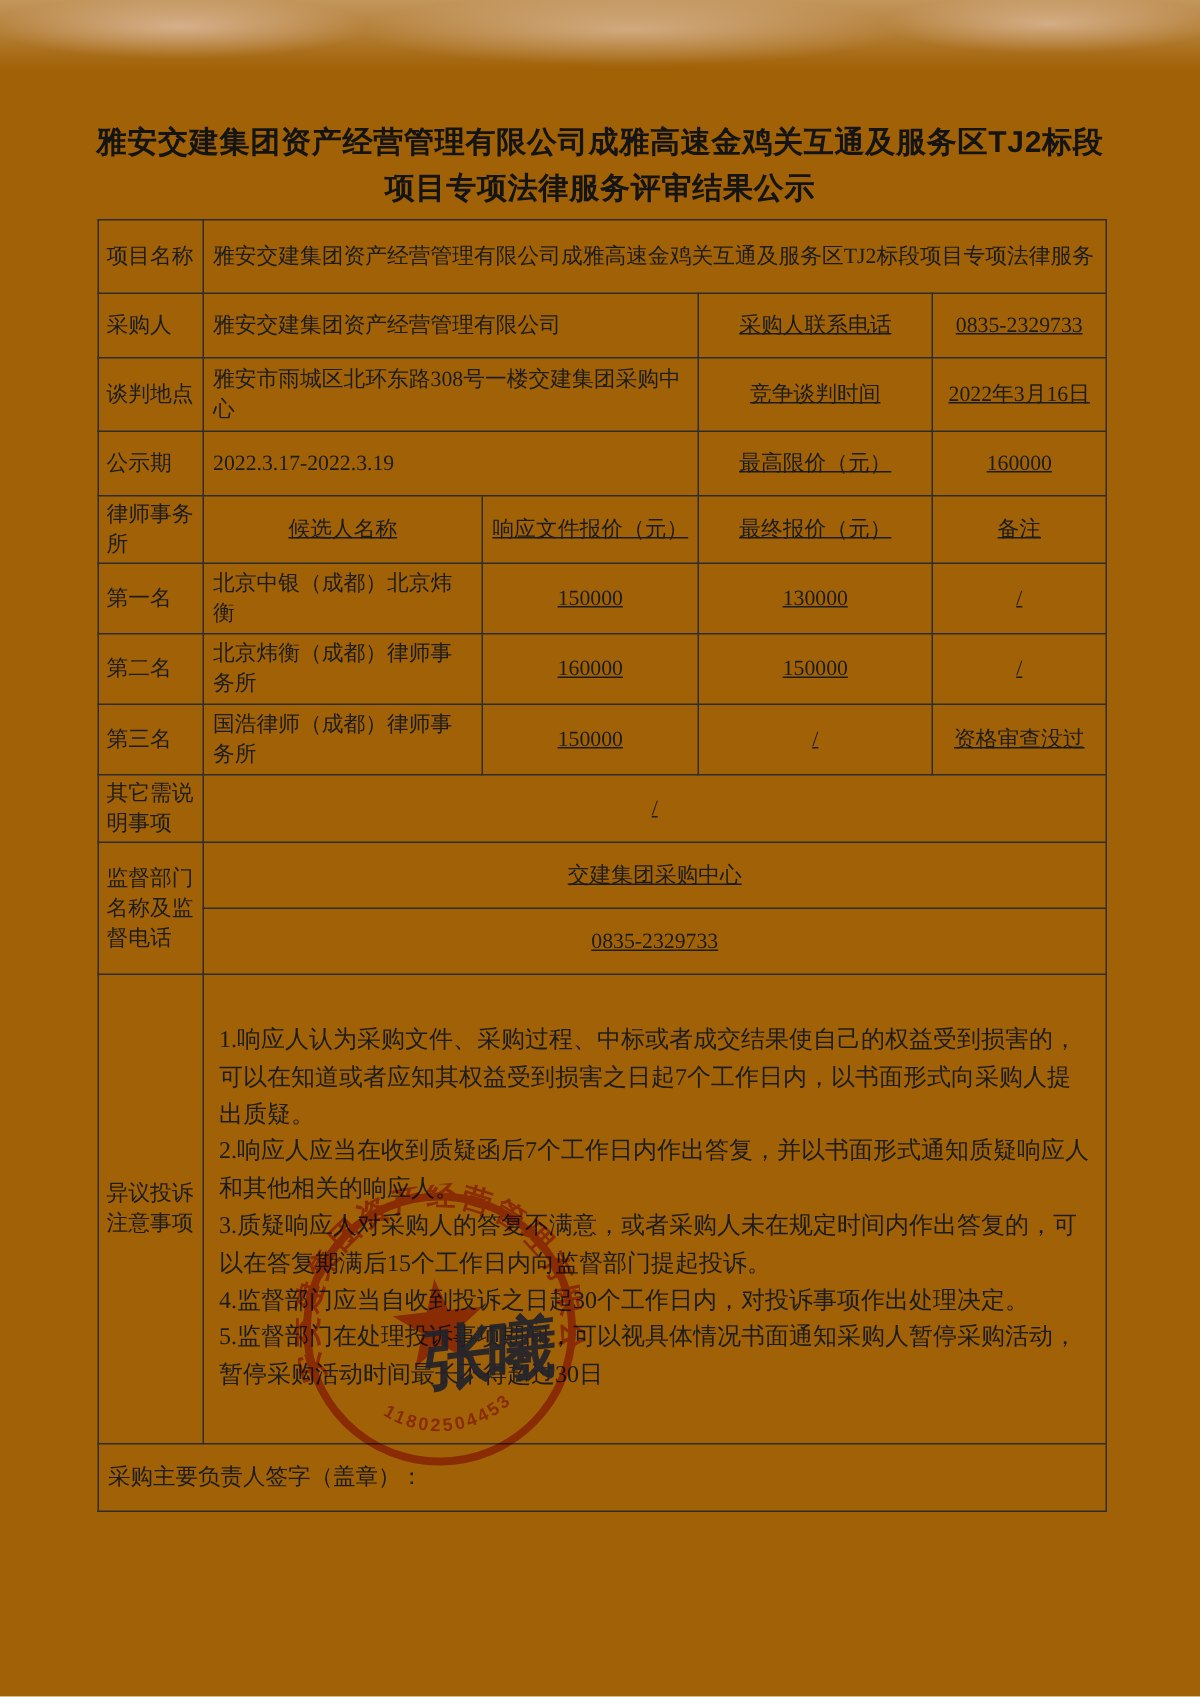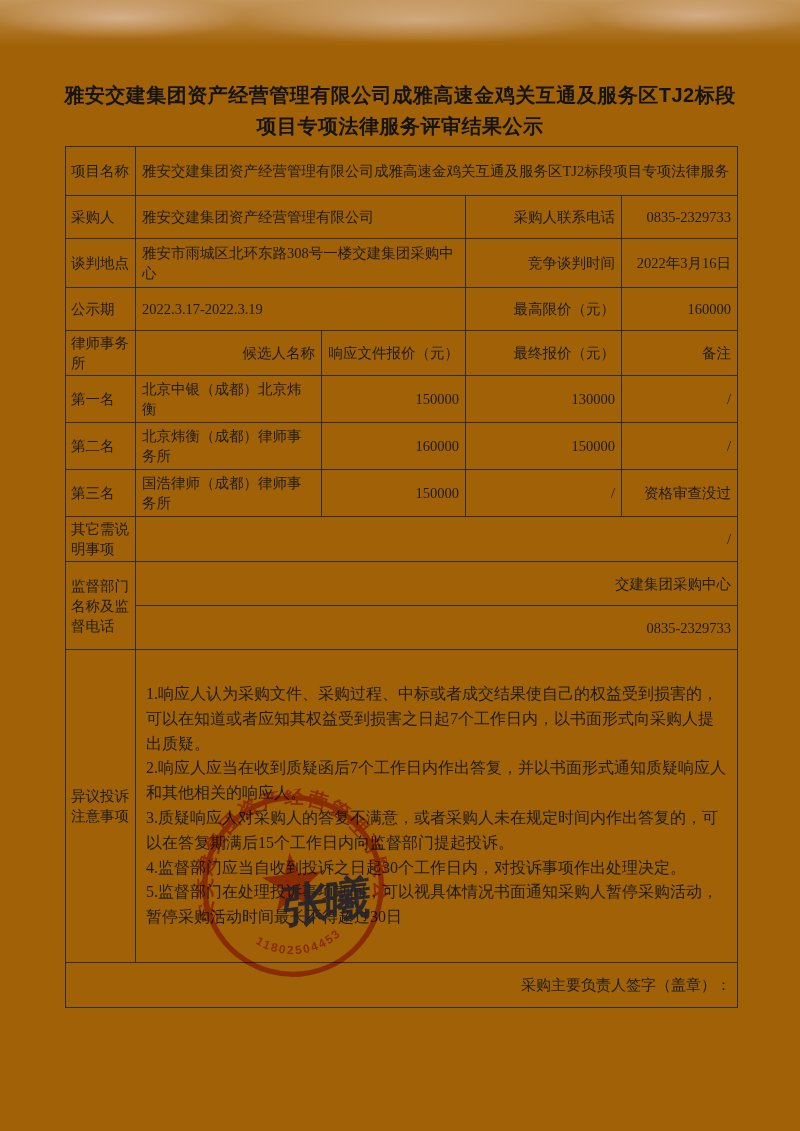--- a/index.html
+++ b/index.html
@@ -46,32 +46,32 @@
   }
   .doc-table td{
     border:1.5px solid #2d2d2d;
     padding:2px 6px;
     vertical-align:middle;
     line-height:1.38;
     word-break:break-all;
     overflow:hidden;
   }
   td.lbl{ text-align:left; padding:2px 4px 2px 5px; }
-  td.ctr{ text-align:right; }
+  td.ctr{ text-align:center;text-decoration:underline; }
   td.lft{ text-align:left;margin-top:12px; }
   tr.r-project   td{height:44px;}
   tr.r-purchaser td{height:38px;}
   tr.r-negot     td{height:44px;}
   tr.r-public    td{height:38px;}
   tr.r-chead     td{height:34px;}
   tr.r-cand      td{height:42px;}
   tr.r-other     td{height:37px;}
   tr.r-superv    td{height:39px;}
   tr.r-complaint td{height:308px;}
-  tr.r-sign      td{height:40px;text-align:right;}
+  tr.r-sign      td{height:40px;}
   .complaint-text{
     padding:2px 4px;
     font-size:16px;
     line-height:1.55;
     text-align:left;
   }
   .sign-cell{ text-align:left; padding-left:10px; font-size:15px; }
   
   .seal{
     position:absolute;

